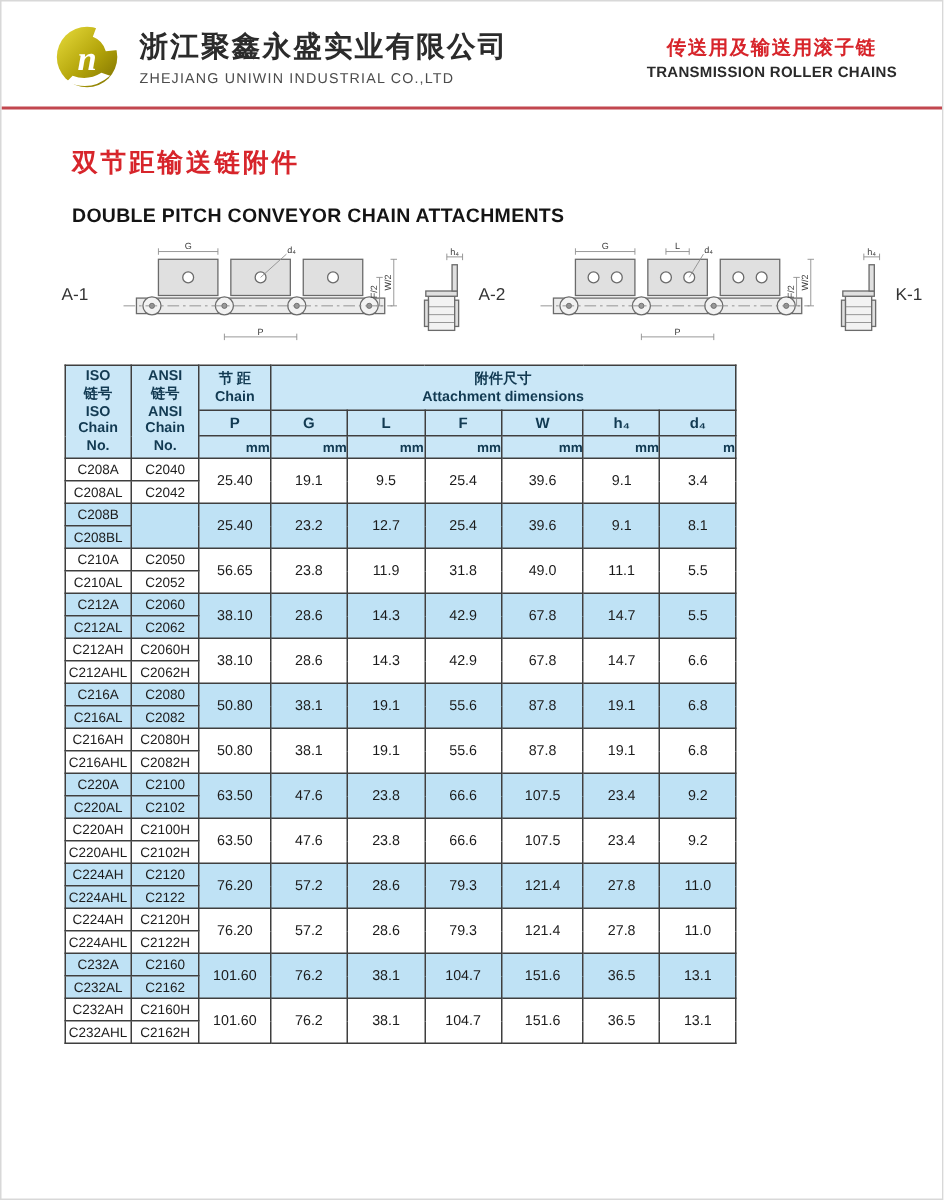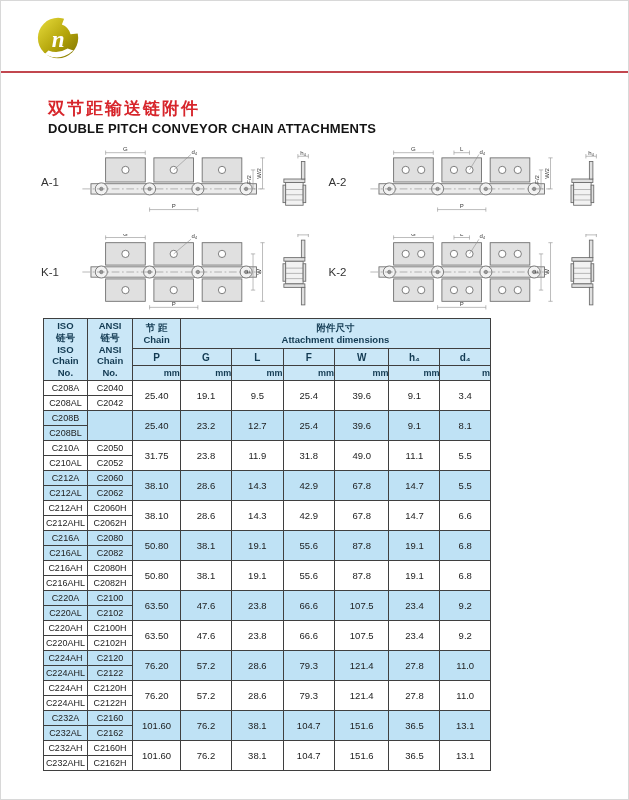--- a/index.html
+++ b/index.html
@@ -17,24 +17,24 @@
   .company-cn{font-size:19px;font-weight:bold;color:#2b2b2b;letter-spacing:1.5px;}
   .company-en{font-size:9.5px;color:#4c4c4c;letter-spacing:.8px;margin-top:3px;}
   .tagline{text-align:center;margin-right:4px;}
   .tagline-cn{font-size:13px;font-weight:bold;color:var(--red);letter-spacing:1px;}
   .tagline-en{font-size:10px;font-weight:bold;color:#2a2a2a;margin-top:2px;letter-spacing:.2px;}
   .red-divider{height:2px;background:var(--divider);}
 
   
   .title-block{margin:24px 0 6px 47px;}
   .title-cn{font-size:17px;font-weight:bold;color:var(--red);letter-spacing:2px;}
-  .title-en{font-size:13px;font-weight:bold;color:#141414;margin-top:1px;letter-spacing:.2px;}
+  .title-en{font-size:13px;font-weight:bold;color:#141414;margin-top:16px;letter-spacing:.2px;}
 
   
-  .diagrams{display:grid;grid-template-columns:1fr 1fr;row-gap:10px;margin:6px 12px 2px 40px;}
+  .diagrams{display:grid;grid-template-columns:1fr 1fr 1fr 1fr;row-gap:10px;margin:6px 12px 2px 40px;}
   .diagram-cell{display:flex;align-items:center;gap:3px;height:80px;}
   .diagram-label{width:28px;font-size:11.5px;color:#333;flex:0 0 auto;text-align:left;}
   svg{display:block;}
   .plate{fill:#e0e0e0;stroke:#6b6b6b;stroke-width:1;}
   .hole{fill:#fff;stroke:#6b6b6b;stroke-width:1;}
   .link{fill:#ececec;stroke:#6b6b6b;stroke-width:1;}
   .roller{fill:#f2f2f2;stroke:#6b6b6b;stroke-width:1;}
   .pin{fill:#9a9a9a;stroke:#5c5c5c;stroke-width:.6;}
   .centerline{stroke:#8a8a8a;stroke-width:.7;stroke-dasharray:9 3 2 3;}
   .dim{stroke:#8f8f8f;stroke-width:.7;fill:none;}
@@ -68,20 +68,28 @@
             <stop offset="0" stop-color="#e8dc3c"></stop>
               <stop offset=".55" stop-color="#b3a40a"></stop>
               <stop offset="1" stop-color="#7d7000"></stop>
           </linearGradient>
         </defs>
         <circle cx="24" cy="25" r="21" fill="url(#gold)"></circle>
         <path d="M31,3 A25,25 0 0 1 47,20 L37,21 A15,15 0 0 0 28,11 Z" fill="#fff"></path>
         <path d="M10,42 Q26,50 40,38 L34,36 Q24,42 14,38 Z" fill="#fff"></path>
         <text x="24" y="34" font-size="24" font-style="italic" font-weight="bold" fill="#fff" text-anchor="middle" font-family="Liberation Serif,serif">n</text>
       </svg>
+      <div>
+        <div class="company-cn">浙江聚鑫永盛实业有限公司</div>
+        <div class="company-en">ZHEJIANG UNIWIN  INDUSTRIAL CO.,LTD</div>
+      </div>
+    </div>
+    <div class="tagline">
+      <div class="tagline-cn">传送用及输送用滚子链</div>
+      <div class="tagline-en">TRANSMISSION ROLLER CHAINS</div>
     </div>
   </header>
   <div class="red-divider"></div>
 
   <main>
     <div class="title-block">
       <div class="title-cn">双节距输送链附件</div>
       <div class="title-en">DOUBLE PITCH CONVEYOR CHAIN ATTACHMENTS</div>
     </div>
 
@@ -415,21 +423,21 @@
             <td class="vcell" rowspan="2">39.6</td>
             <td class="vcell" rowspan="2">9.1</td>
             <td class="vcell" rowspan="2">8.1</td>
           </tr>
           <tr class="shaded">
             <td>C208BL</td>
           </tr>
           <tr>
             <td>C210A</td>
             <td>C2050</td>
-            <td class="vcell" rowspan="2">31.75</td>
+            <td class="vcell" rowspan="2">56.65</td>
             <td class="vcell" rowspan="2">23.8</td>
             <td class="vcell" rowspan="2">11.9</td>
             <td class="vcell" rowspan="2">31.8</td>
             <td class="vcell" rowspan="2">49.0</td>
             <td class="vcell" rowspan="2">11.1</td>
             <td class="vcell" rowspan="2">5.5</td>
           </tr>
           <tr>
             <td>C210AL</td>
             <td>C2052</td>

